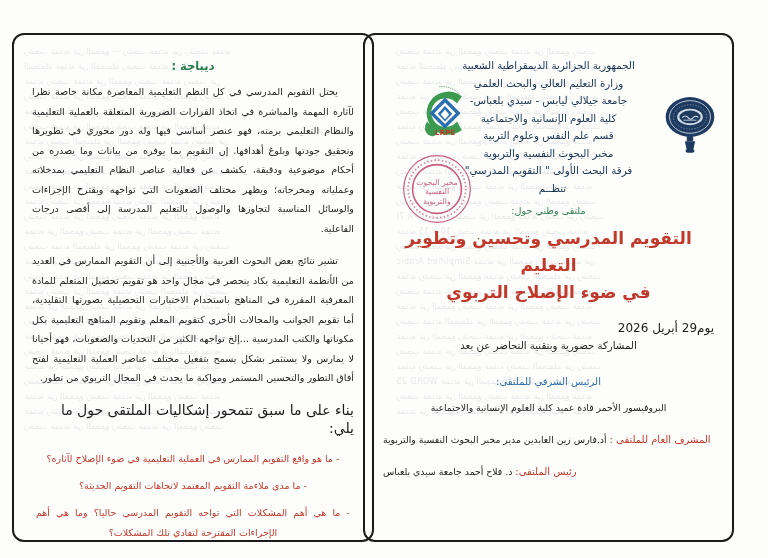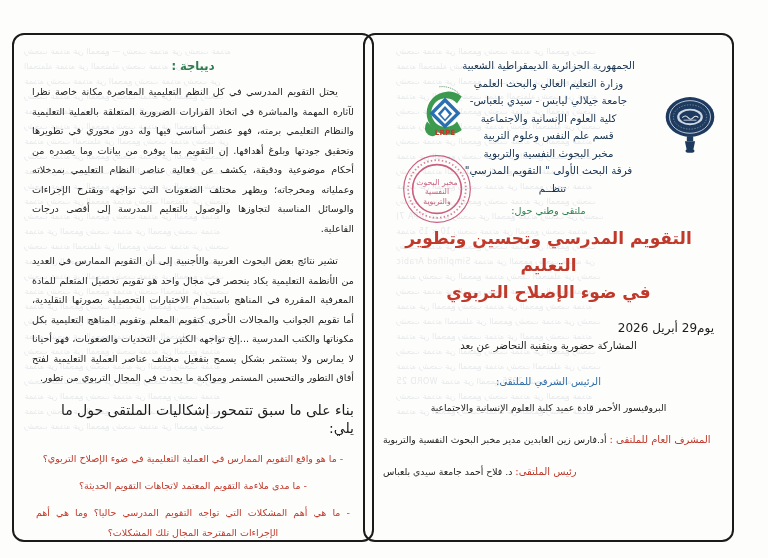--- a/index.html
+++ b/index.html
@@ -250,25 +250,25 @@
     <div class="panel-inner">
 
       <div id="preface-heading">ديباجة :</div>
 
       <div class="body-par lead">يحتل التقويم المدرسي في كل النظم التعليمية المعاصرة مكانة خاصة نظرا لآثاره المهمة والمباشرة في اتخاذ القرارات الضرورية المتعلقة بالعملية التعليمية والنظام التعليمي برمته، فهو عنصر أساسي فيها وله دور محوري في تطويرها وتحقيق جودتها وبلوغ أهدافها.  إن التقويم بما يوفره من بيانات وما يصدره من أحكام موضوعية ودقيقة، يكشف عن فعالية عناصر النظام التعليمي بمدخلاته وعملياته ومخرجاته؛ ويظهر مختلف الصعوبات التي تواجهه ويقترح الإجراءات والوسائل المناسبة لتجاوزها والوصول بالتعليم المدرسة إلى أقصى درجات الفاعلية.</div>
 
       <div class="body-par lead">تشير نتائج بعض البحوث العربية والأجنبية  إلى أن التقويم  الممارس  في العديد من الأنظمة التعليمية يكاد ينحصر في مجال واحد هو تقويم تحصيل المتعلم للمادة المعرفية المقررة في المناهج باستخدام الاختبارات التحصيلية بصورتها التقليدية، أما تقويم الجوانب والمجالات الأخرى كتقويم المعلم  وتقويم المناهج التعليمية بكل مكوناتها والكتب المدرسية ...إلخ تواجهه الكثير من التحديات  والصعوبات، فهو أحيانا لا يمارس ولا يستثمر بشكل يسمح بتفعيل مختلف عناصر العملية التعليمية  لفتح أفاق التطور والتحسين المستمر ومواكبة ما  يحدث في  المجال التربوي من تطور.</div>
 
       <div id="axes-intro">بناء على ما سبق تتمحور إشكاليات الملتقى حول  ما يلي:</div>
 
-      <div class="question">- ما هو واقع التقويم الممارس في العملية التعليمية في ضوء الإصلاح التربوي؟</div>
+      <div class="question">- ما هو واقع التقويم الممارس في العملية التعليمية في ضوء الإصلاح لآثاره؟</div>
 
       <div class="question">- ما مدى ملاءمة التقويم المعتمد لاتجاهات التقويم الحديثة؟</div>
 
-      <div class="question two-line">- ما هي أهم المشكلات التي تواجه التقويم المدرسي حاليا؟ وما هي أهم الإجراءات المقترحة المجال تلك المشكلات؟</div>
+      <div class="question two-line">- ما هي أهم المشكلات التي تواجه التقويم المدرسي حاليا؟ وما هي أهم الإجراءات المقترحة لتفادي تلك المشكلات؟</div>
 
     </div>
   </div>
 
   <div class="panel" id="panel-right">
     <div class="panel-inner">
 
       <div id="org-block">
         <div class="org-line">الجمهورية الجزائرية الديمقراطية الشعبية</div>
         <div class="org-line">وزارة التعليم العالي والبحث العلمي</div>

